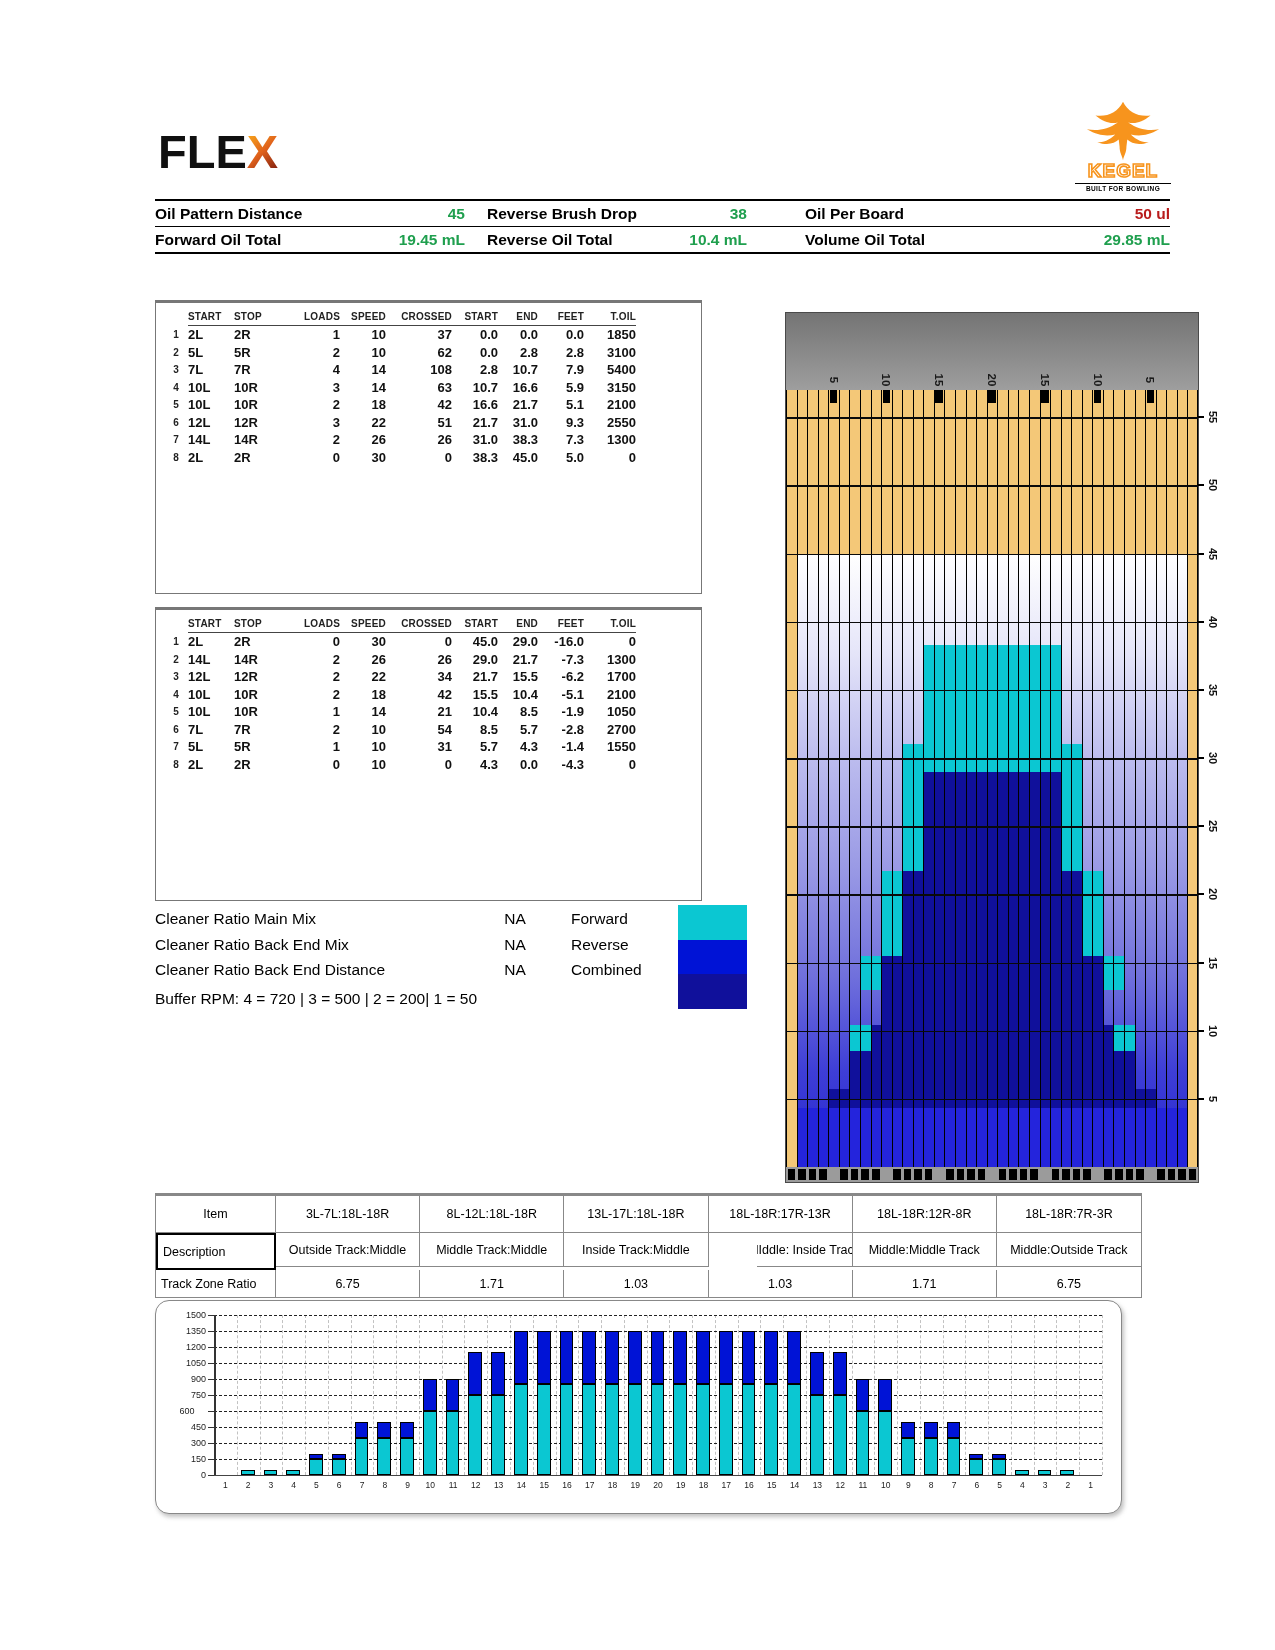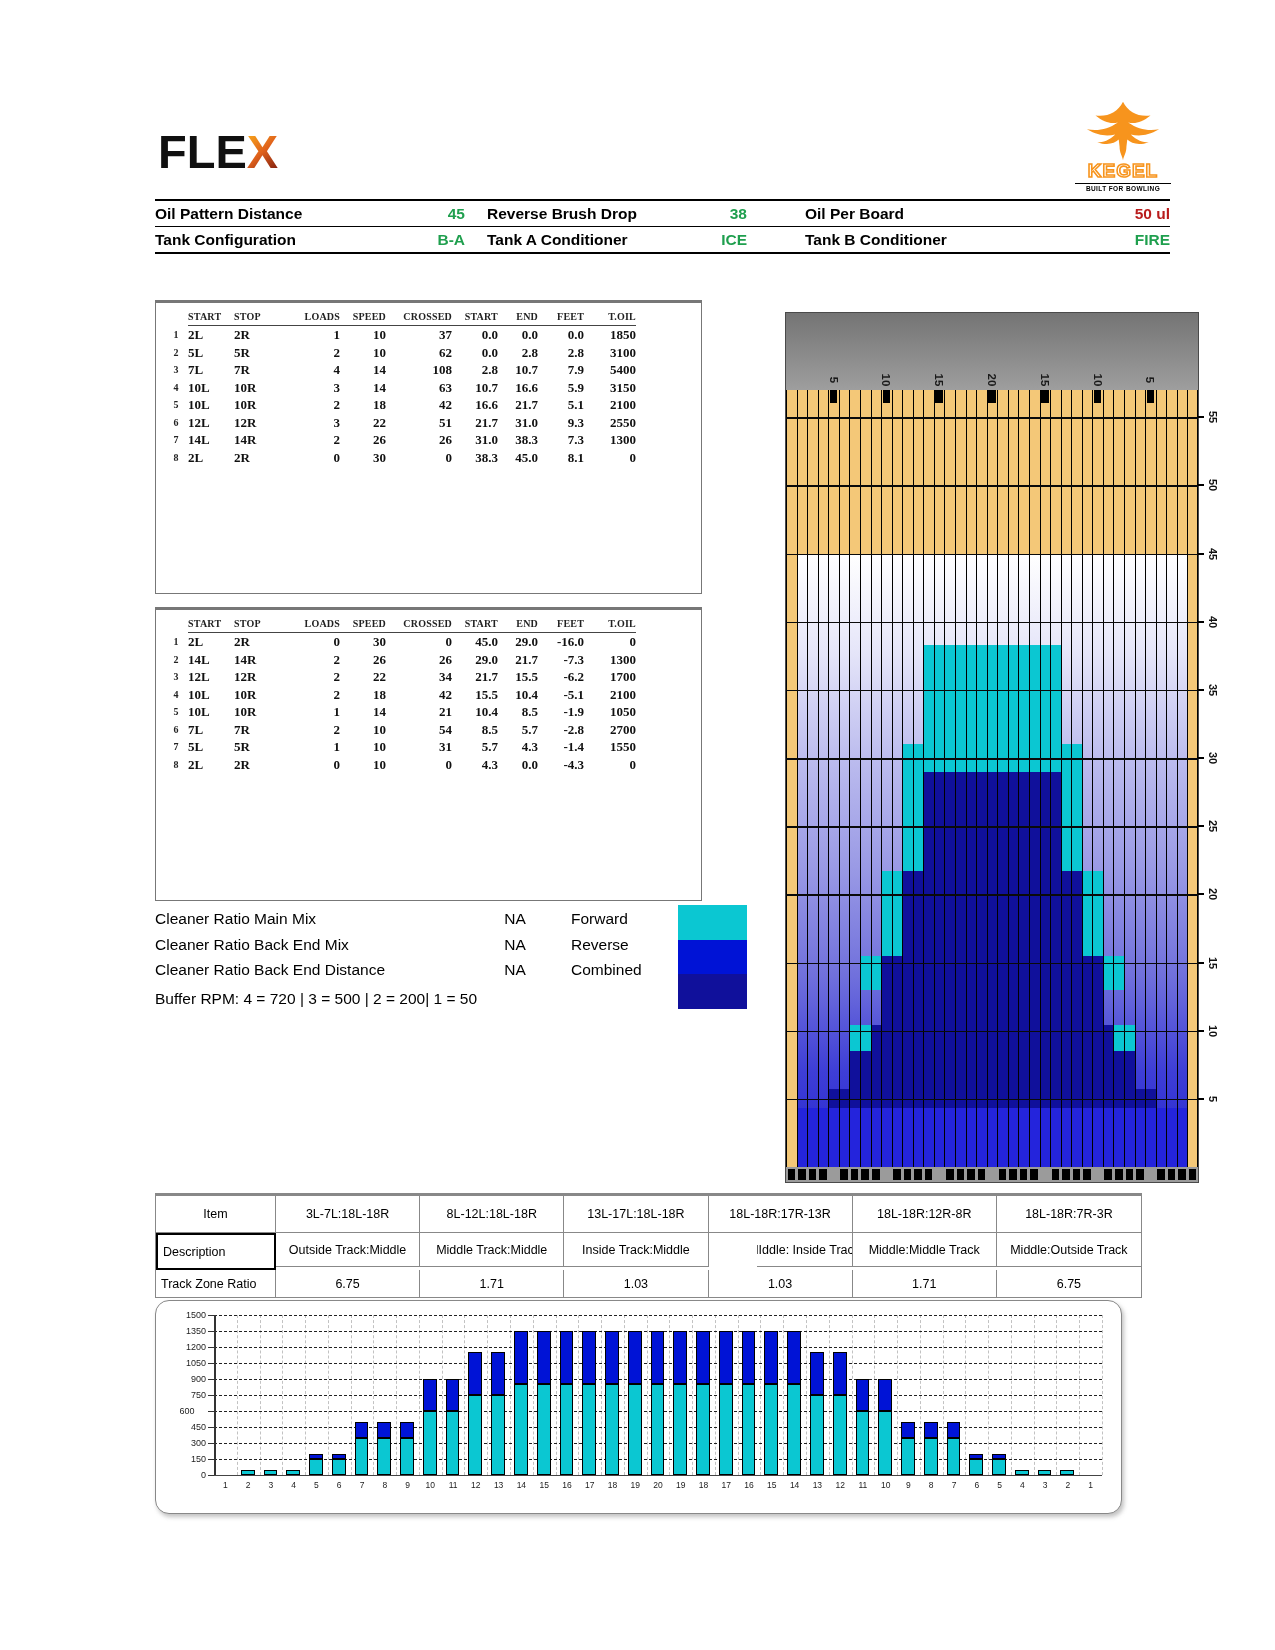--- a/index.html
+++ b/index.html
@@ -15,21 +15,21 @@
   .kegel-name{font-size:19px;font-weight:800;letter-spacing:1px;color:#fff;-webkit-text-stroke:1.6px #F7941D;margin-top:-6px;}
   .kegel-tag{font-size:6.5px;font-weight:700;color:#000;letter-spacing:.4px;border-top:1px solid #000;padding-top:1px;margin-top:1px;}
   
   .info{left:155px;top:199px;width:1015px;border-top:2.5px solid #000;border-bottom:2.5px solid #000;}
   .info-row{display:grid;grid-template-columns:240px 70px 22px 190px 70px 58px 175px 190px;height:25px;line-height:25px;}
   .info-row + .info-row{border-top:1.5px solid #000;}
   .info-label{font-weight:700;font-size:15.5px;color:#000;white-space:nowrap;}
   .info-value{font-weight:700;font-size:15.5px;text-align:right;white-space:nowrap;}
   
   .loads{left:155px;width:545px;height:290px;border:1px solid #777;border-top:3px solid #777;background:#fff;}
-  .lgrid{display:grid;grid-template-columns:24px 46px 58px 48px 46px 66px 46px 40px 46px 52px;margin:6px 0 0 8px;font-family:Liberation Serif, serif;}
+  .lgrid{display:grid;grid-template-columns:24px 46px 58px 48px 46px 66px 46px 40px 46px 52px;margin:6px 0 0 8px;}
   .lh{font-size:10px;font-weight:700;color:#222;padding:2px 0 3px 0;border-bottom:1.4px solid #444;letter-spacing:.2px;}
   .lh0{border-bottom:none;}
   .lc{font-size:13px;font-weight:700;color:#111;height:17.5px;line-height:17.5px;white-space:nowrap;}
   .li{font-size:10px;font-weight:700;color:#222;text-align:center;}
   .ra{text-align:right;} .la{text-align:left;}
   
   .cleaner{left:155px;top:906px;width:540px;}
   .cl-row{display:grid;grid-template-columns:330px 60px 150px;height:25.5px;line-height:25.5px;font-size:15.5px;color:#000;}
   .cl-val{text-align:center;}
   .cl-leg{padding-left:26px;}
@@ -77,28 +77,28 @@
         <div class="info-label">Oil Pattern Distance</div>
         <div class="info-value" style="color: rgb(31, 159, 78);">45</div>
         <div></div>
         <div class="info-label">Reverse Brush Drop</div>
         <div class="info-value" style="color: rgb(31, 159, 78);">38</div>
         <div></div>
         <div class="info-label">Oil Per Board</div>
         <div class="info-value" style="color: #b91c1c;">50 ul</div>
       </div>
       <div class="info-row">
-        <div class="info-label">Tank Configuration</div>
-        <div class="info-value" style="color: rgb(31, 159, 78);">B-A</div>
+        <div class="info-label">Forward Oil Total</div>
+        <div class="info-value" style="color: rgb(31, 159, 78);">19.45 mL</div>
         <div></div>
-        <div class="info-label">Tank A Conditioner</div>
-        <div class="info-value" style="color: rgb(31, 159, 78);">ICE</div>
+        <div class="info-label">Reverse Oil Total</div>
+        <div class="info-value" style="color: rgb(31, 159, 78);">10.4 mL</div>
         <div></div>
-        <div class="info-label">Tank B Conditioner</div>
-        <div class="info-value" style="color: rgb(31, 159, 78);">FIRE</div>
+        <div class="info-label">Volume Oil Total</div>
+        <div class="info-value" style="color: rgb(31, 159, 78);">29.85 mL</div>
       </div>
     </div>
 
   <div class="abs loads" id="forward-loads" style="top:300px">
       <div class="lgrid">
         <div class="lh lh0"></div>
         <div class="lh la">START</div>
         <div class="lh la">STOP</div>
         <div class="lh ra">LOADS</div>
         <div class="lh ra">SPEED</div>
@@ -178,21 +178,21 @@
         <div class="lc ra">7.3</div>
         <div class="lc ra">1300</div>
         <div class="lc li">8</div>
         <div class="lc la">2L</div>
         <div class="lc la">2R</div>
         <div class="lc ra">0</div>
         <div class="lc ra">30</div>
         <div class="lc ra">0</div>
         <div class="lc ra">38.3</div>
         <div class="lc ra">45.0</div>
-        <div class="lc ra">8.1</div>
+        <div class="lc ra">5.0</div>
         <div class="lc ra">0</div>
       </div>
     </div>
   <div class="abs loads" id="reverse-loads" style="top:607px">
       <div class="lgrid">
         <div class="lh lh0"></div>
         <div class="lh la">START</div>
         <div class="lh la">STOP</div>
         <div class="lh ra">LOADS</div>
         <div class="lh ra">SPEED</div>

